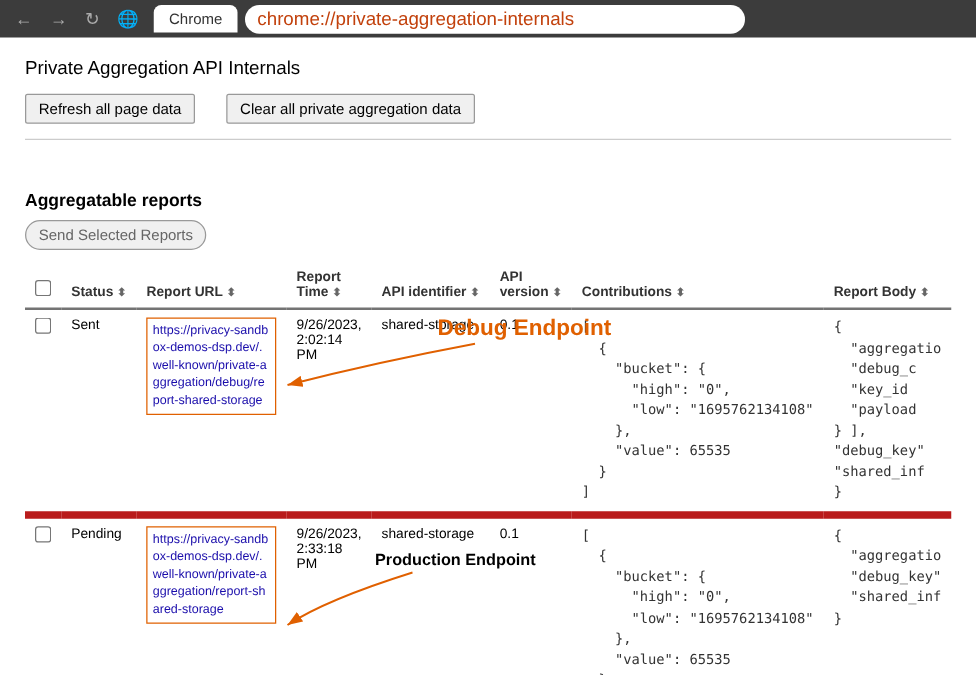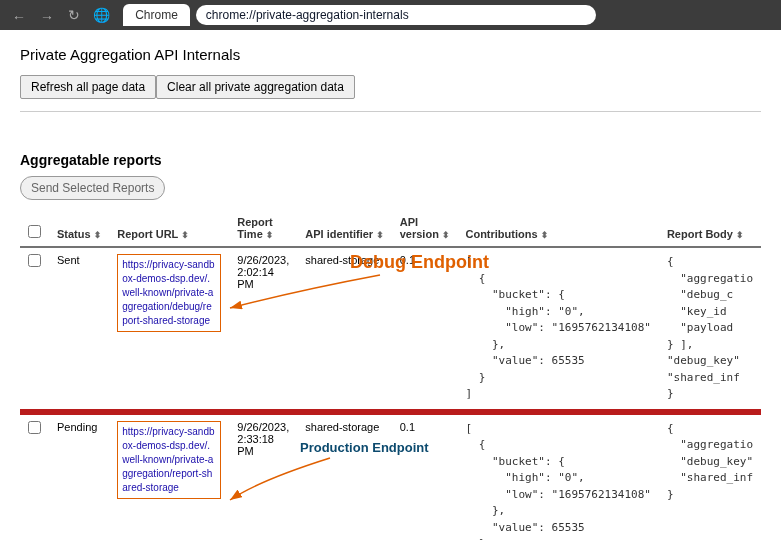--- a/index.html
+++ b/index.html
@@ -51,40 +51,40 @@
       color: #333;
       display: flex;
       align-items: center;
       gap: 4px;
       margin-left: 2px;
     }
     .address-bar {
       background: #fff;
       border-radius: 12px;
       padding: 3px 10px;
-      font-size: 12px;
-      color: #0f172a;
+      font-size: 15px;
+      color: #c2410c;
       min-width: 300px;
       flex: 1;
       max-width: 400px;
     }
 
     
     .page-content {
       padding: 16px 20px;
     }
     .page-title {
       font-size: 15px;
       font-weight: 400;
       color: #000;
       margin-bottom: 12px;
     }
     .toolbar {
       display: flex;
-      gap: 0;
+      gap: 25px;
       margin-bottom: 12px;
     }
     .btn {
       padding: 4px 10px;
       font-size: 12px;
       border: 1px solid #999;
       background: #f0f0f0;
       cursor: pointer;
       border-radius: 2px;
     }
@@ -210,21 +210,21 @@
   <div>
     <button class="send-btn">Send Selected Reports</button>
   </div>
 
   <div class="table-wrapper" style="position:relative;">
 
     <div style="position:absolute; top:42px; left:330px; color:#e06000; font-weight:bold; font-size:18px; z-index:10;">
       <span>Debug Endpoint</span>
     </div>
 
-    <div style="position:absolute; top:230px; left:280px; color:#0c4a6e; font-weight:bold; font-size:13px; z-index:10;">
+    <div style="position:absolute; top:230px; left:280px; color:#000000; font-weight:bold; font-size:13px; z-index:10;">
       <span>Production Endpoint</span>
     </div>
 
     <svg class="arrow-overlay" style="position:absolute; top:0; left:0; width:100%; height:450px; pointer-events:none; z-index:9;">
 
       <defs>
         <marker id="arrowhead1" markerWidth="8" markerHeight="6" refX="8" refY="3" orient="auto">
           <polygon points="0 0, 8 3, 0 6" fill="#e06000"></polygon>
         </marker>
         <marker id="arrowhead2" markerWidth="8" markerHeight="6" refX="8" refY="3" orient="auto">

